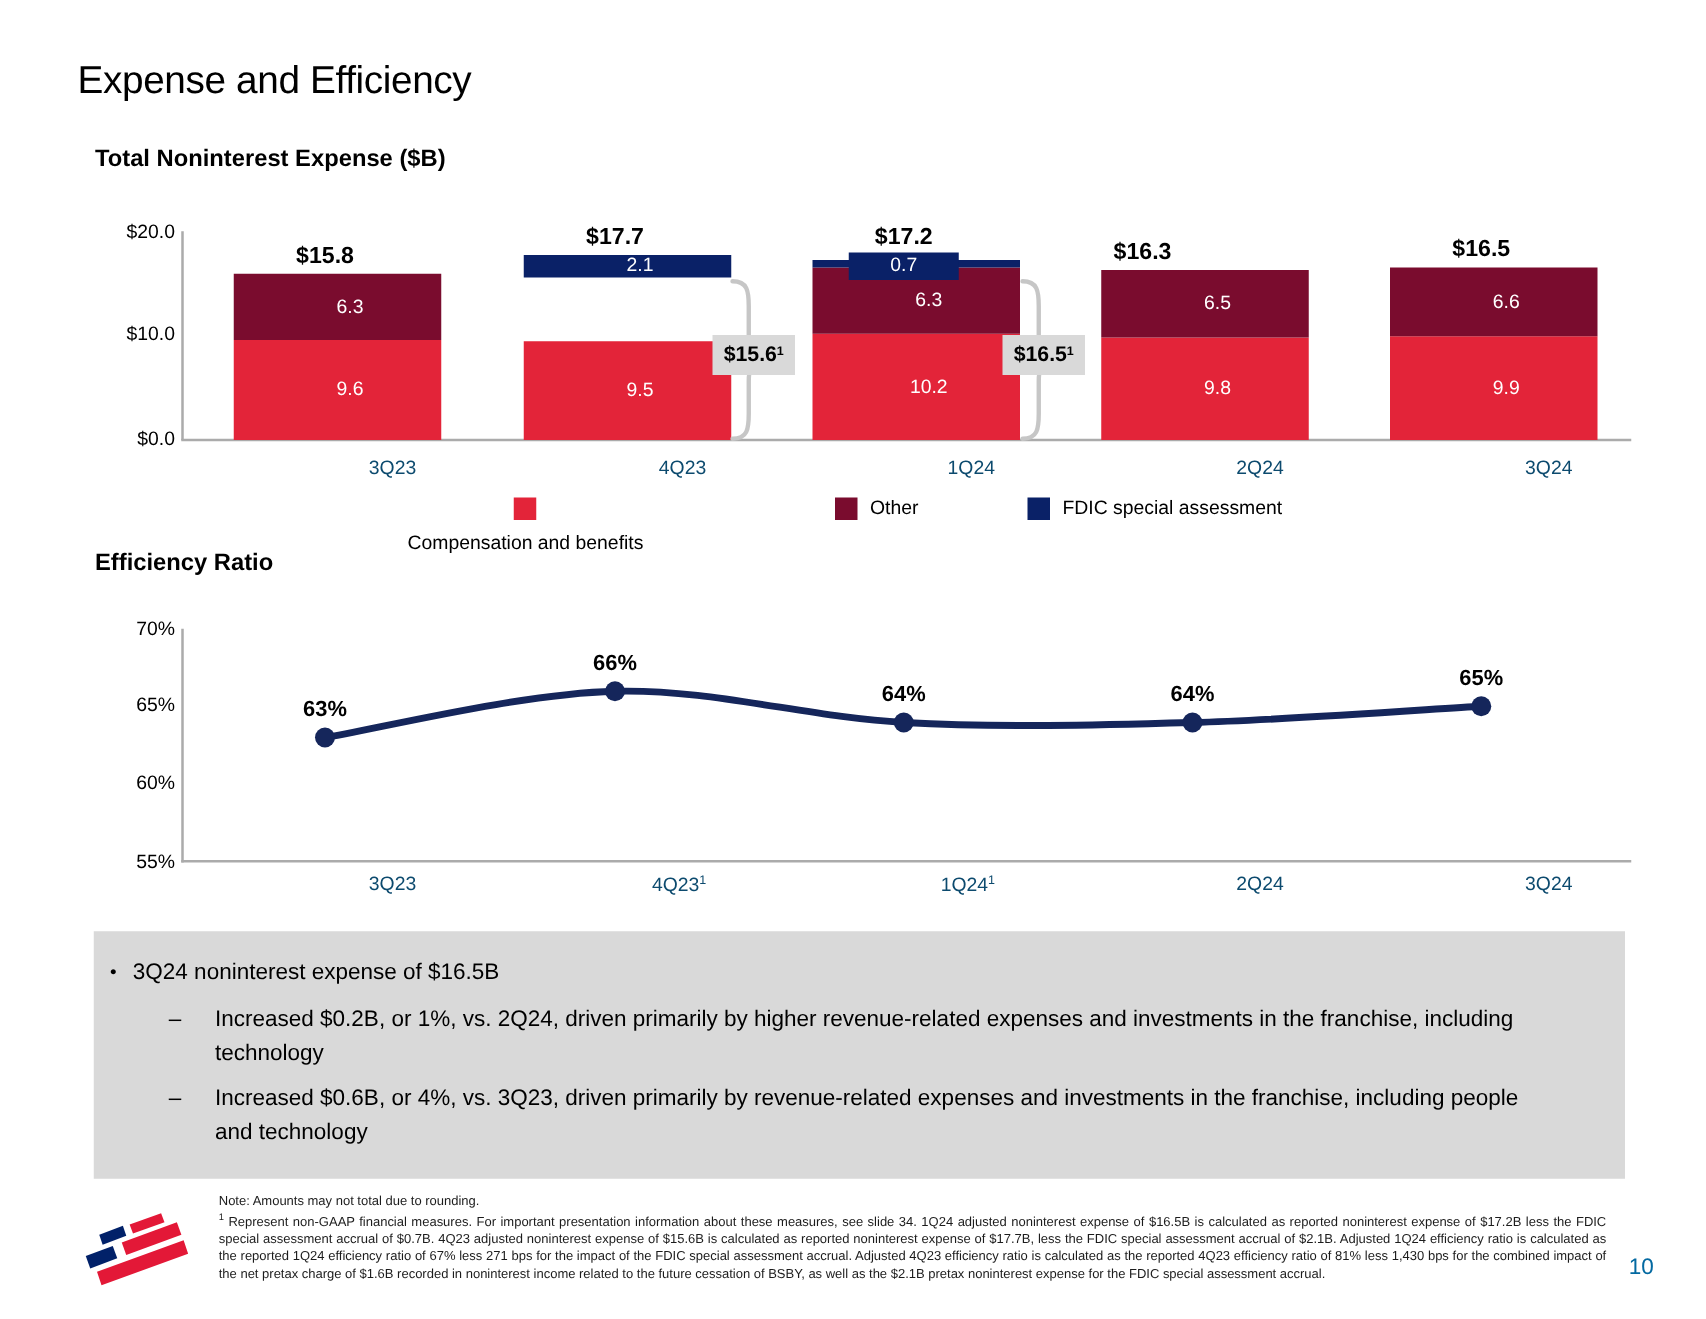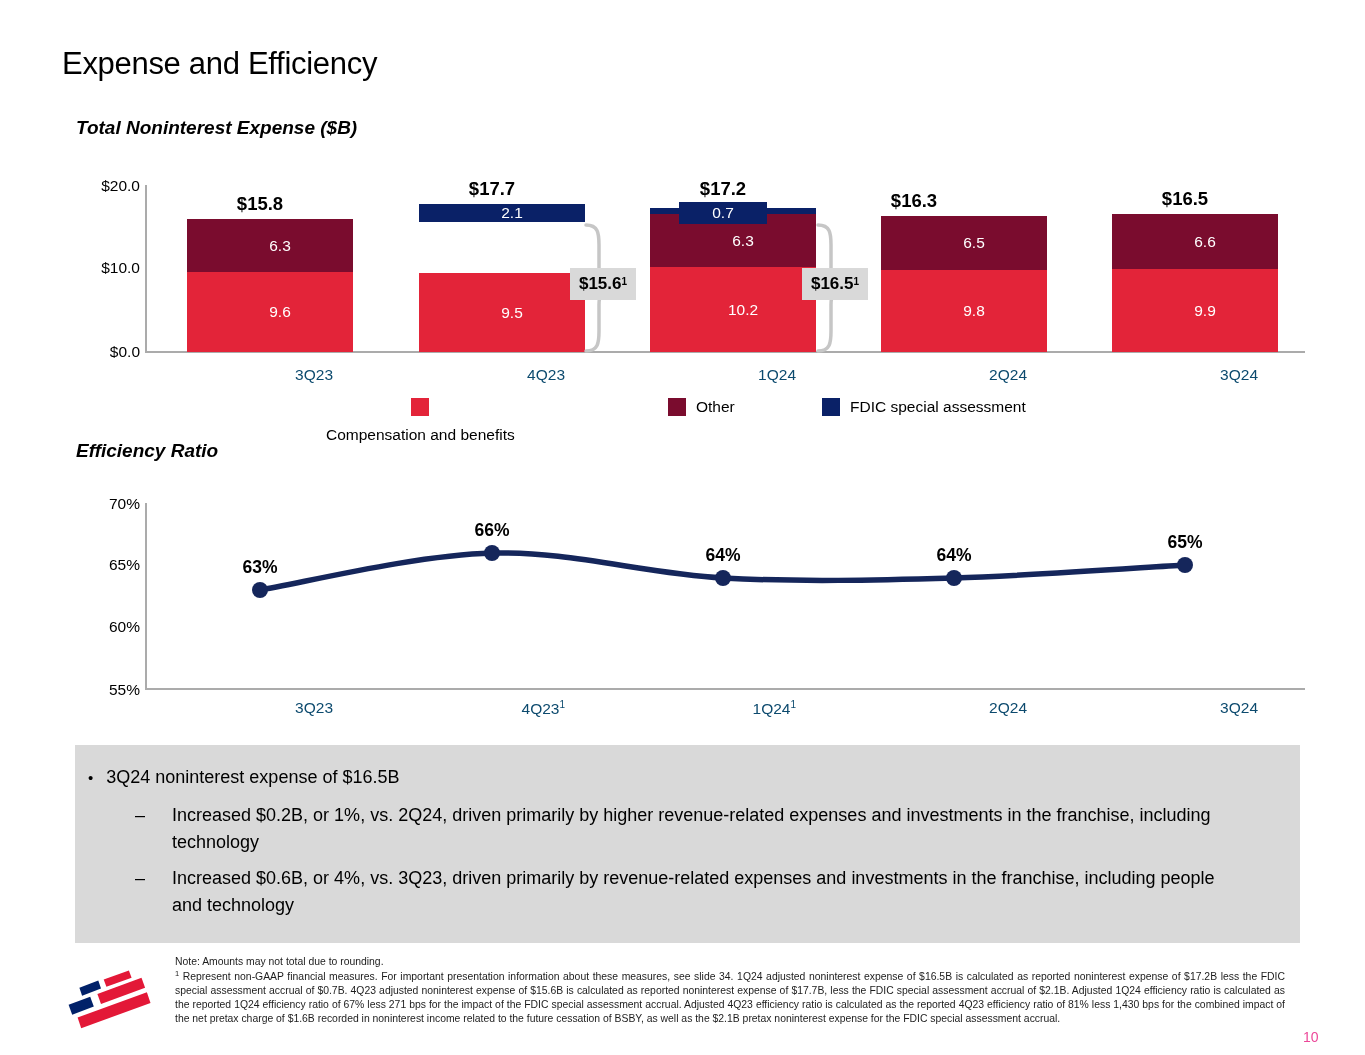--- a/index.html
+++ b/index.html
@@ -2,21 +2,21 @@
 <html><head>
 <meta charset="utf-8">
 <style>
   html,body{margin:0;padding:0;}
   body{
     width:1365px;height:1055px;position:relative;overflow:hidden;
     background:#ffffff;font-family:"Liberation Sans",sans-serif;color:#000;
   }
   .abs{position:absolute;}
   #slide-title{left:62px;top:46px;font-size:31px;letter-spacing:-0.3px;}
-  .section-title{font-size:19px;font-weight:bold;font-style:italic;}
+  .section-title{font-size:19px;font-weight:bold;}
   #bar-section-title{left:76px;top:117px;}
   #eff-section-title{left:76px;top:440px;}
 
   .plot{position:absolute;}
   #bar-plot{left:85px;top:175px;width:1235px;height:215px;}
   #line-plot{left:85px;top:495px;width:1235px;height:240px;}
 
   .vaxis,.haxis{position:absolute;background:#ABABAB;}
   .ytick{position:absolute;left:0;width:55px;text-align:right;font-size:15.5px;color:#000;}
   .xlab{position:absolute;font-size:15.5px;text-align:right;color:#0c4a6e;}
@@ -43,21 +43,21 @@
     box-sizing:border-box;padding:19px 24px 0 13px;font-size:18px;
   }
   .c-main{display:flex;gap:13px;line-height:27px;margin-bottom:11px;}
   .c-bullet{font-size:15px;}
   .c-sub{display:flex;gap:27px;margin-left:47px;margin-bottom:9px;line-height:27px;}
   .c-sub .txt{max-width:1050px;}
 
   #footnotes{left:175px;top:955px;width:1110px;font-size:10.4px;line-height:1.33;color:#1c1c1c;}
   #footnotes .fn{text-align:justify;}
   #footnotes sup{font-size:7.5px;}
-  #page-num{left:1303px;top:1029px;font-size:14px;color:#ec4899;}
+  #page-num{left:1303px;top:1003px;font-size:18px;color:#0369a1;}
   #logo{left:56px;top:970px;}
 </style>
 </head>
 <body>
 
 <div class="abs" id="slide-title">Expense and Efficiency</div>
 
 <div class="abs section-title" id="bar-section-title">Total Noninterest Expense ($B)</div>
 
 <div class="plot" id="bar-plot">

